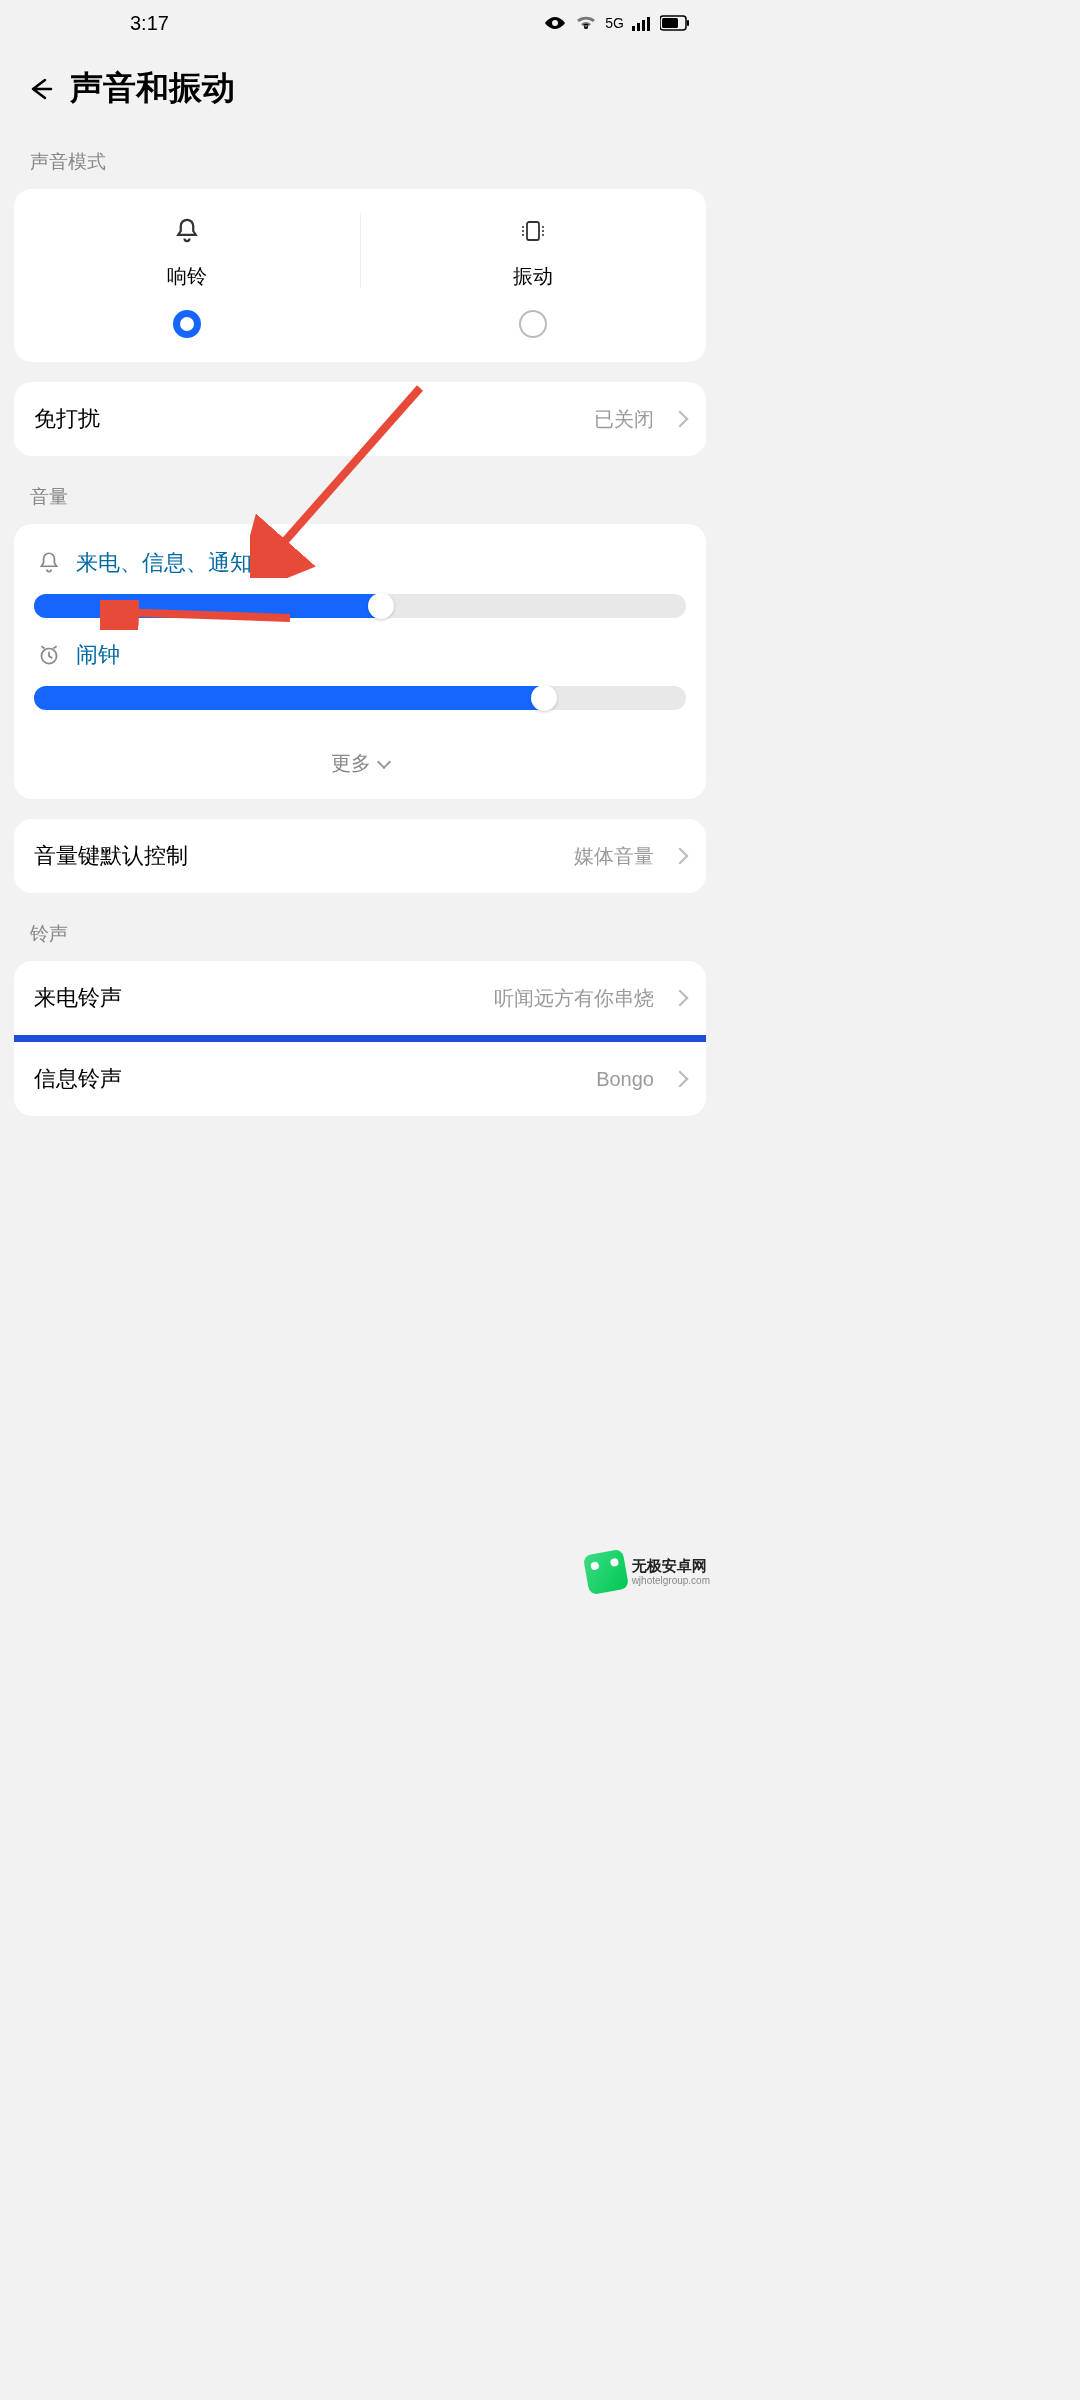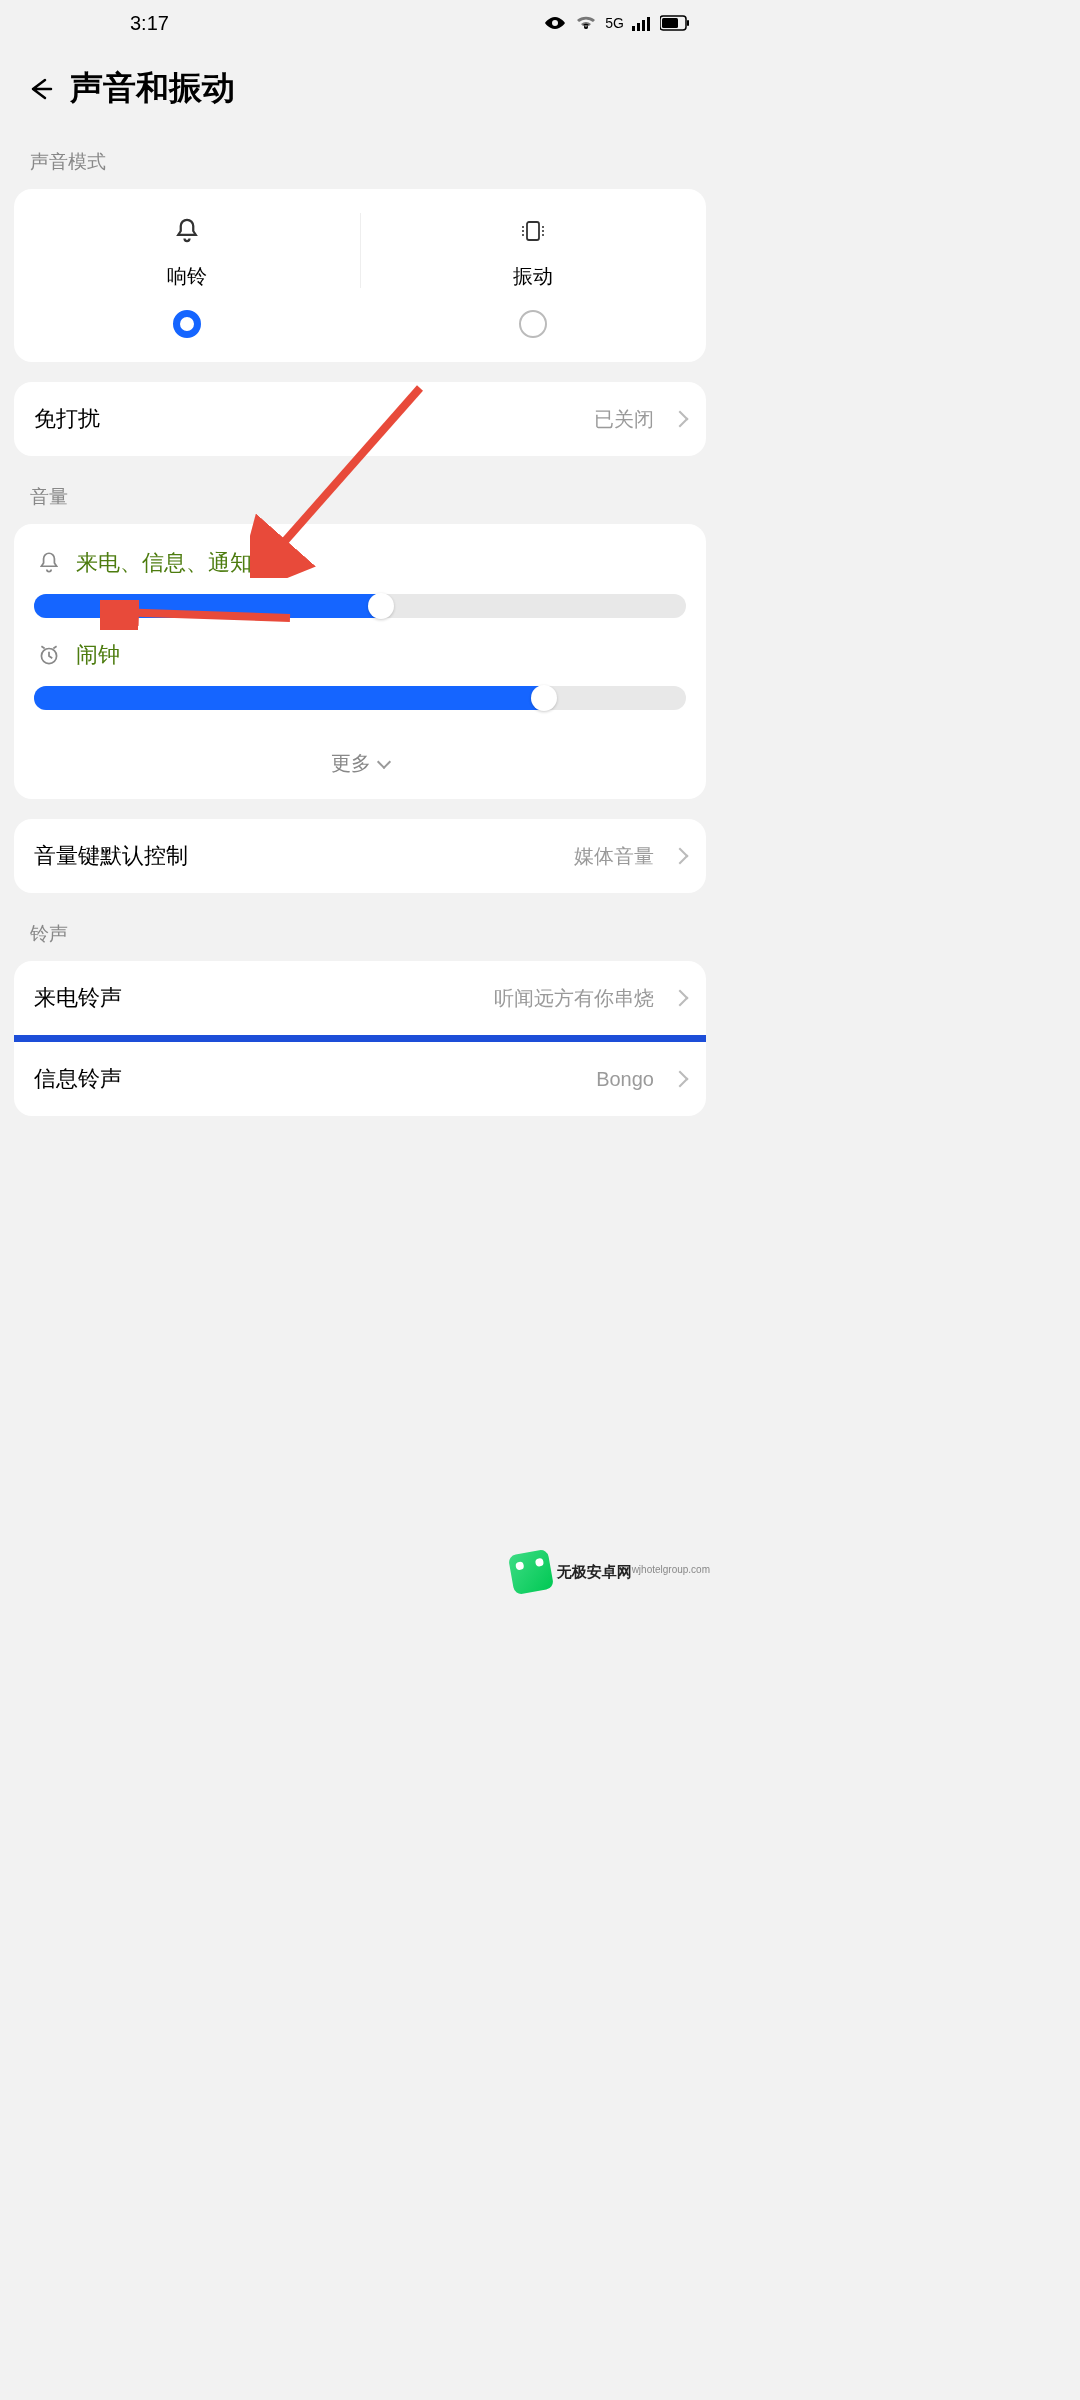--- a/index.html
+++ b/index.html
@@ -89,21 +89,21 @@
       display: flex; align-items: center; justify-content: space-between;
       padding: 22px 20px;
     }
     .row-title { font-size: 22px; color: #000; font-weight: 500; }
     .row-right { display: flex; align-items: center; gap: 20px; font-size: 20px; color: #9a9a9a; }
     .chevron { width: 12px; height: 12px; border-right: 2px solid #bbb; border-top: 2px solid #bbb; transform: rotate(45deg); }
 
     .volume-card { padding: 18px 20px 4px 20px; }
     .vol-label-row {
       display: flex; align-items: center; gap: 12px;
-      font-size: 22px; color: #4d7c0f;
+      font-size: 22px; color: #0369a1;
       margin-bottom: 16px;
       margin-top: 6px;
     }
     .vol-icon { width: 30px; height: 30px; display:flex; align-items:center; justify-content:center; }
     .slider {
       height: 24px;
       background: #e8e8e8;
       border-radius: 12px;
       position: relative;
       margin-bottom: 22px;
@@ -156,21 +156,21 @@
     }
     .wm-logo::before, .wm-logo::after {
       content:"";
       position:absolute;
       width:8px;height:8px;border-radius:50%;
       background:#fff;
       top:8px;
     }
     .wm-logo::before{left:6px;}
     .wm-logo::after{right:6px;}
-    .wm-text { display:flex; flex-direction:row; line-height:1.1; }
+    .wm-text { display:flex; flex-direction:column; line-height:1.1; }
     .wm-text .cn { font-size:15px; font-weight:600; color:#222; }
     .wm-text .en { font-size:10px; color:#888; }
   </style>
 </head>
 <body>
 
 <div class="status-bar">
   <span>3:17</span>
   <div class="status-right">
     <span>

